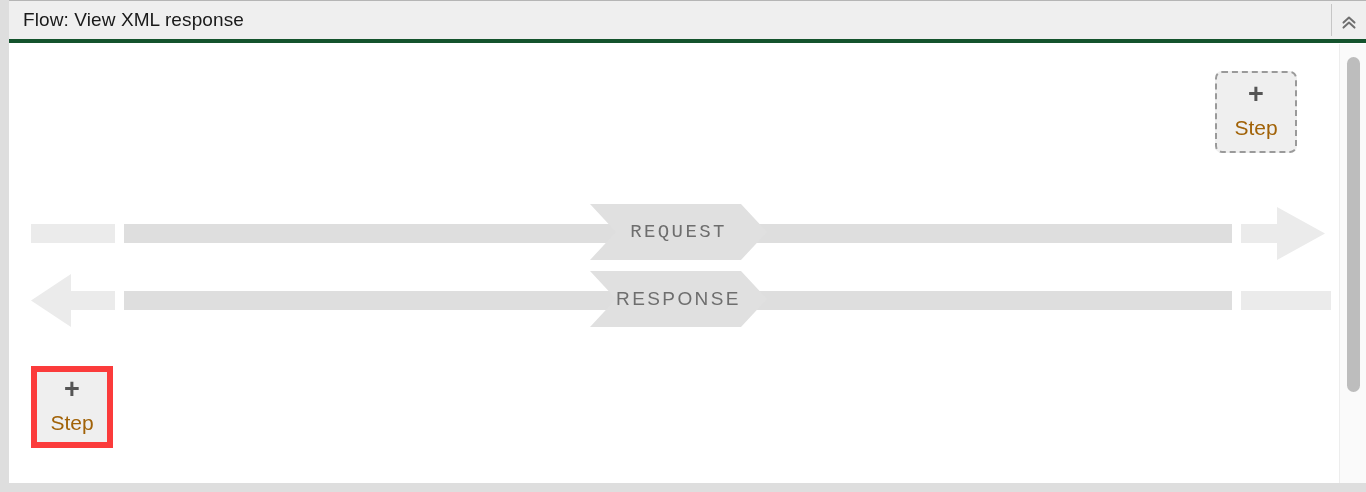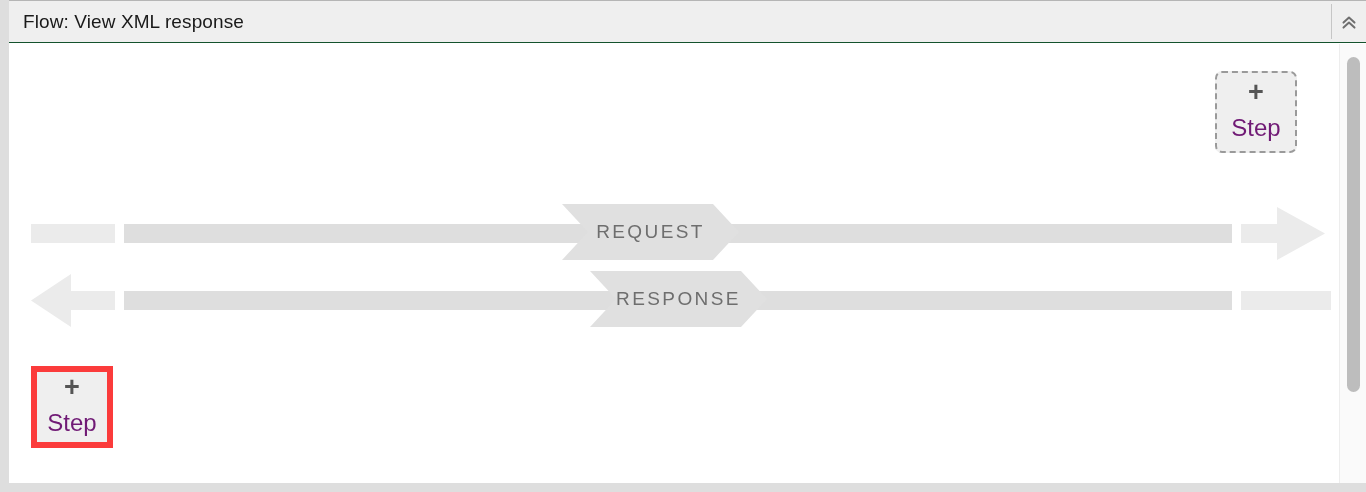--- a/index.html
+++ b/index.html
@@ -22,21 +22,21 @@
   }
 
   
   .flow-header {
     position: absolute;
     left: 0; top: 0;
     width: 1357px;
     height: 43px;
     background: #efefef;
     border-top: 1px solid #b5b5b5;
-    border-bottom: 1px solid #14532d;
+    border-bottom: 4px solid #14532d;
     display: flex;
     align-items: center;
   }
   .flow-title {
     margin-left: 14px;
     font-size: 19px;
     color: #1a1a1a;
     letter-spacing: 0.1px;
     white-space: nowrap;
   }
@@ -82,22 +82,22 @@
     user-select: none;
   }
   .step-btn .plus {
     font-size: 27px;
     line-height: 20px;
     color: #555555;
     font-weight: 600;
   }
   .step-btn .lbl {
     margin-top: 12px;
-    font-size: 24px;
-    color: #701a75;
+    font-size: 21px;
+    color: #a16207;
   }
 
   .step-top-right {
     right: 42px;
     top: 27px;
     border: 2px dashed #9a9a9a;
     border-radius: 7px;
   }
   .step-bottom-left {
     left: 22px;
@@ -190,21 +190,21 @@
     <div class="step-btn step-top-right">
       <span class="plus">+</span>
       <span class="lbl">Step</span>
     </div>
 
     <div class="lane lane-request">
       <div class="bar rail seg-light" style="left:22px;  top:22px; width:84px;"></div>
       <div class="bar rail seg-dark" style="left:115px; top:22px; width:1108px;"></div>
       <div class="bar rail seg-light" style="left:1232px;top:22px; width:52px;"></div>
       <div class="arrowhead-right" style="left:1268px; top:5px; width:48px; height:53px;"></div>
-      <div class="banner" style="left:553px; top:2px; width:177px;">
+      <div class="banner" style="left:581px; top:2px; width:177px;font-family:Liberation Mono, monospace;">
         <span>REQUEST</span>
       </div>
     </div>
 
     <div class="lane lane-response">
       <div class="arrowhead-left" style="left:22px; top:4px; width:40px; height:53px;"></div>
       <div class="bar rail seg-light" style="left:58px; top:21px; width:48px;"></div>
       <div class="bar rail seg-dark" style="left:115px; top:21px; width:1108px;"></div>
       <div class="bar rail seg-light" style="left:1232px;top:21px; width:90px;"></div>
       <div class="banner" style="left:581px; top:1px; width:177px;text-align:right;">

